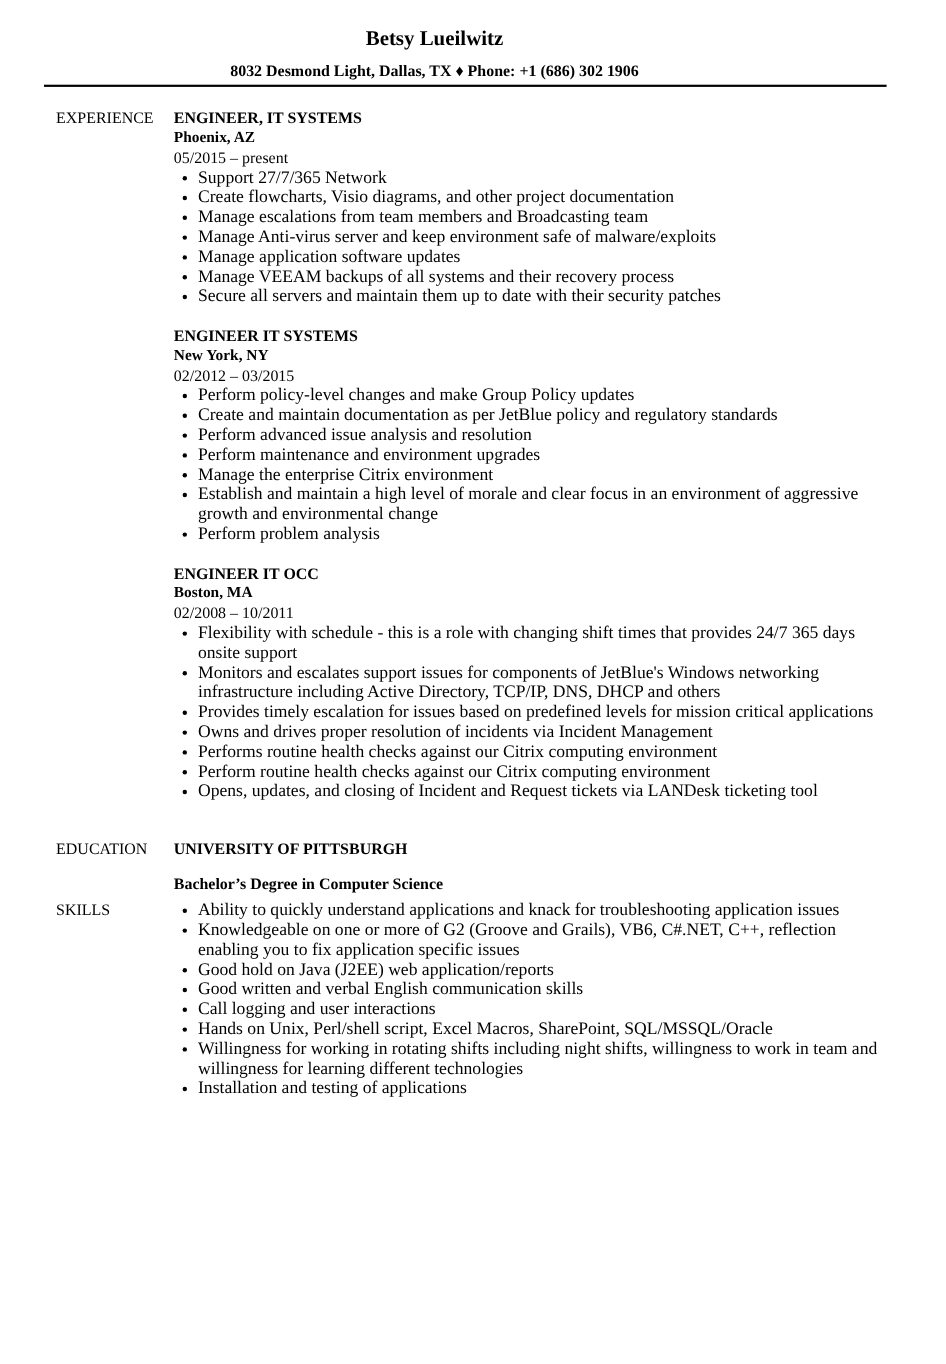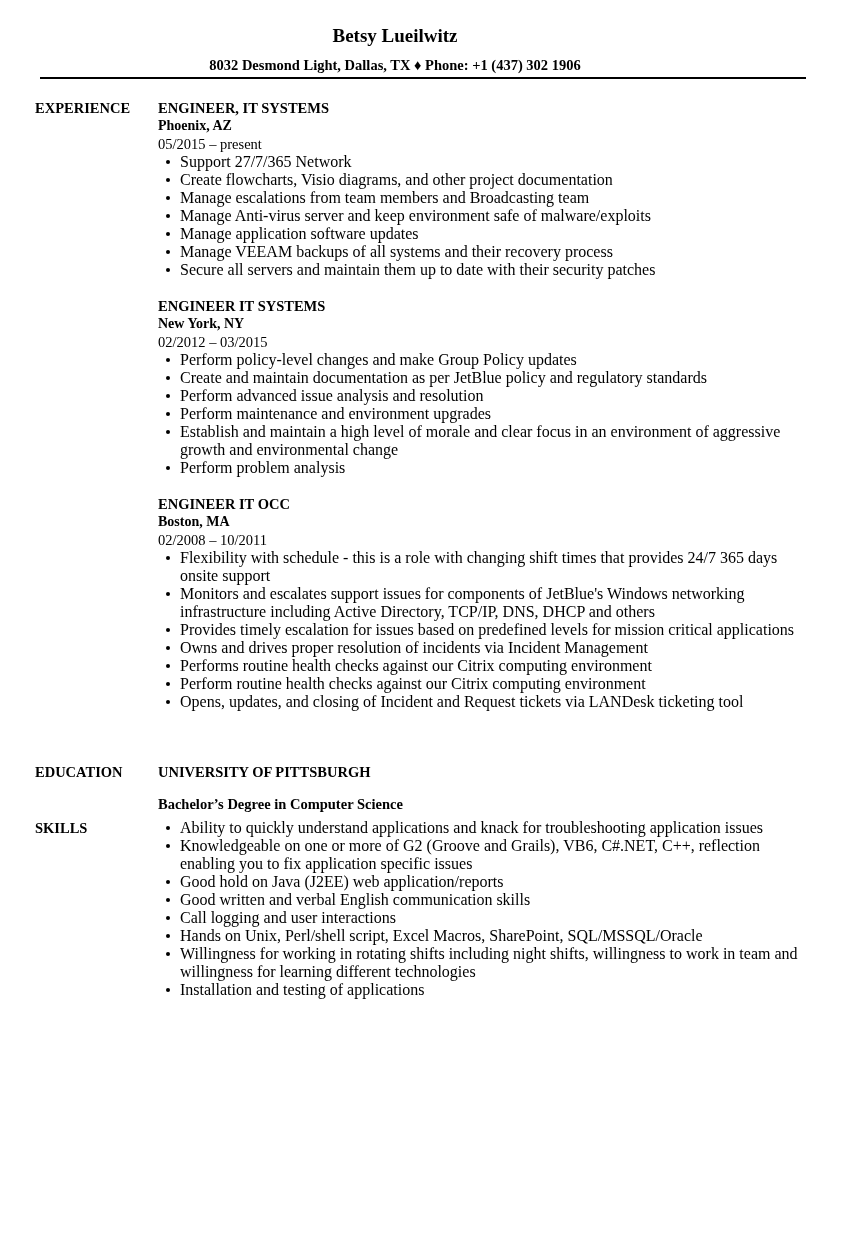--- a/index.html
+++ b/index.html
@@ -6,21 +6,21 @@
     body {
       width: 860px; height: 1240px; position: relative; overflow: hidden;
       font-family: "Liberation Serif", serif; color: #000000;
     }
     .header { position: absolute; left: 0; top: 24px; width: 790px; text-align: center; }
     .name { font-size: 19px; font-weight: bold; line-height: 24px; height: 24px; }
     .contact { margin-top: 8px; font-size: 14.5px; font-weight: bold; line-height: 18px; }
     .rule { position: absolute; left: 40px; top: 77px; width: 766px; height: 0; border-top: 2px solid #000; }
 
     .section { position: absolute; left: 35px; width: 780px; }
-    .sec-label { position: absolute; left: 0; top: 0; font-size: 14.5px; font-weight: bold; line-height: 18px; }
+    .sec-label { position: absolute; left: 16px; top: 0; font-size: 14.5px; font-weight: normal; line-height: 18px; }
     .sec-body { position: absolute; left: 123px; top: 0; width: 650px; }
 
     .job { margin-bottom: 18px; }
     .job-title { font-size: 14.5px; font-weight: bold; line-height: 18px; }
     .job-loc { font-size: 14px; font-weight: bold; line-height: 18px; }
     .job-dates { font-size: 14.5px; line-height: 18px; }
     ul.bullets { list-style: none; margin: 0; padding: 0; }
     ul.bullets li { position: relative; padding-left: 22px; font-size: 16px; line-height: 18px; }
     ul.bullets li::before {
       content: ""; position: absolute; left: 8px; top: 7px; width: 4px; height: 4px;
@@ -28,21 +28,21 @@
     }
 
     .edu-school { font-size: 14.5px; font-weight: bold; line-height: 18px; }
     .edu-degree { font-size: 14.5px; font-weight: bold; line-height: 18px; margin-top: 14px; }
   </style>
 </head>
 <body>
 
 <div class="header">
   <div class="name">Betsy Lueilwitz</div>
-  <div class="contact">8032 Desmond Light, Dallas, TX ♦ Phone: +1 (437) 302 1906</div>
+  <div class="contact">8032 Desmond Light, Dallas, TX ♦ Phone: +1 (686) 302 1906</div>
 </div>
 <div class="rule"></div>
 
 <div class="section" style="top:99px;">
   <div class="sec-label">EXPERIENCE</div>
   <div class="sec-body">
 
     <div class="job">
       <div class="job-title">ENGINEER, IT SYSTEMS</div>
       <div class="job-loc">Phoenix, AZ</div>
@@ -60,20 +60,21 @@
 
     <div class="job">
       <div class="job-title">ENGINEER IT SYSTEMS</div>
       <div class="job-loc">New York, NY</div>
       <div class="job-dates">02/2012 – 03/2015</div>
       <ul class="bullets">
         <li>Perform policy-level changes and make Group Policy updates</li>
         <li>Create and maintain documentation as per JetBlue policy and regulatory standards</li>
         <li>Perform advanced issue analysis and resolution</li>
         <li>Perform maintenance and environment upgrades</li>
+        <li>Manage the enterprise Citrix environment</li>
         <li>Establish and maintain a high level of morale and clear focus in an environment of aggressive growth and environmental change</li>
         <li>Perform problem analysis</li>
       </ul>
     </div>
 
     <div class="job">
       <div class="job-title">ENGINEER IT OCC</div>
       <div class="job-loc">Boston, MA</div>
       <div class="job-dates">02/2008 – 10/2011</div>
       <ul class="bullets">

